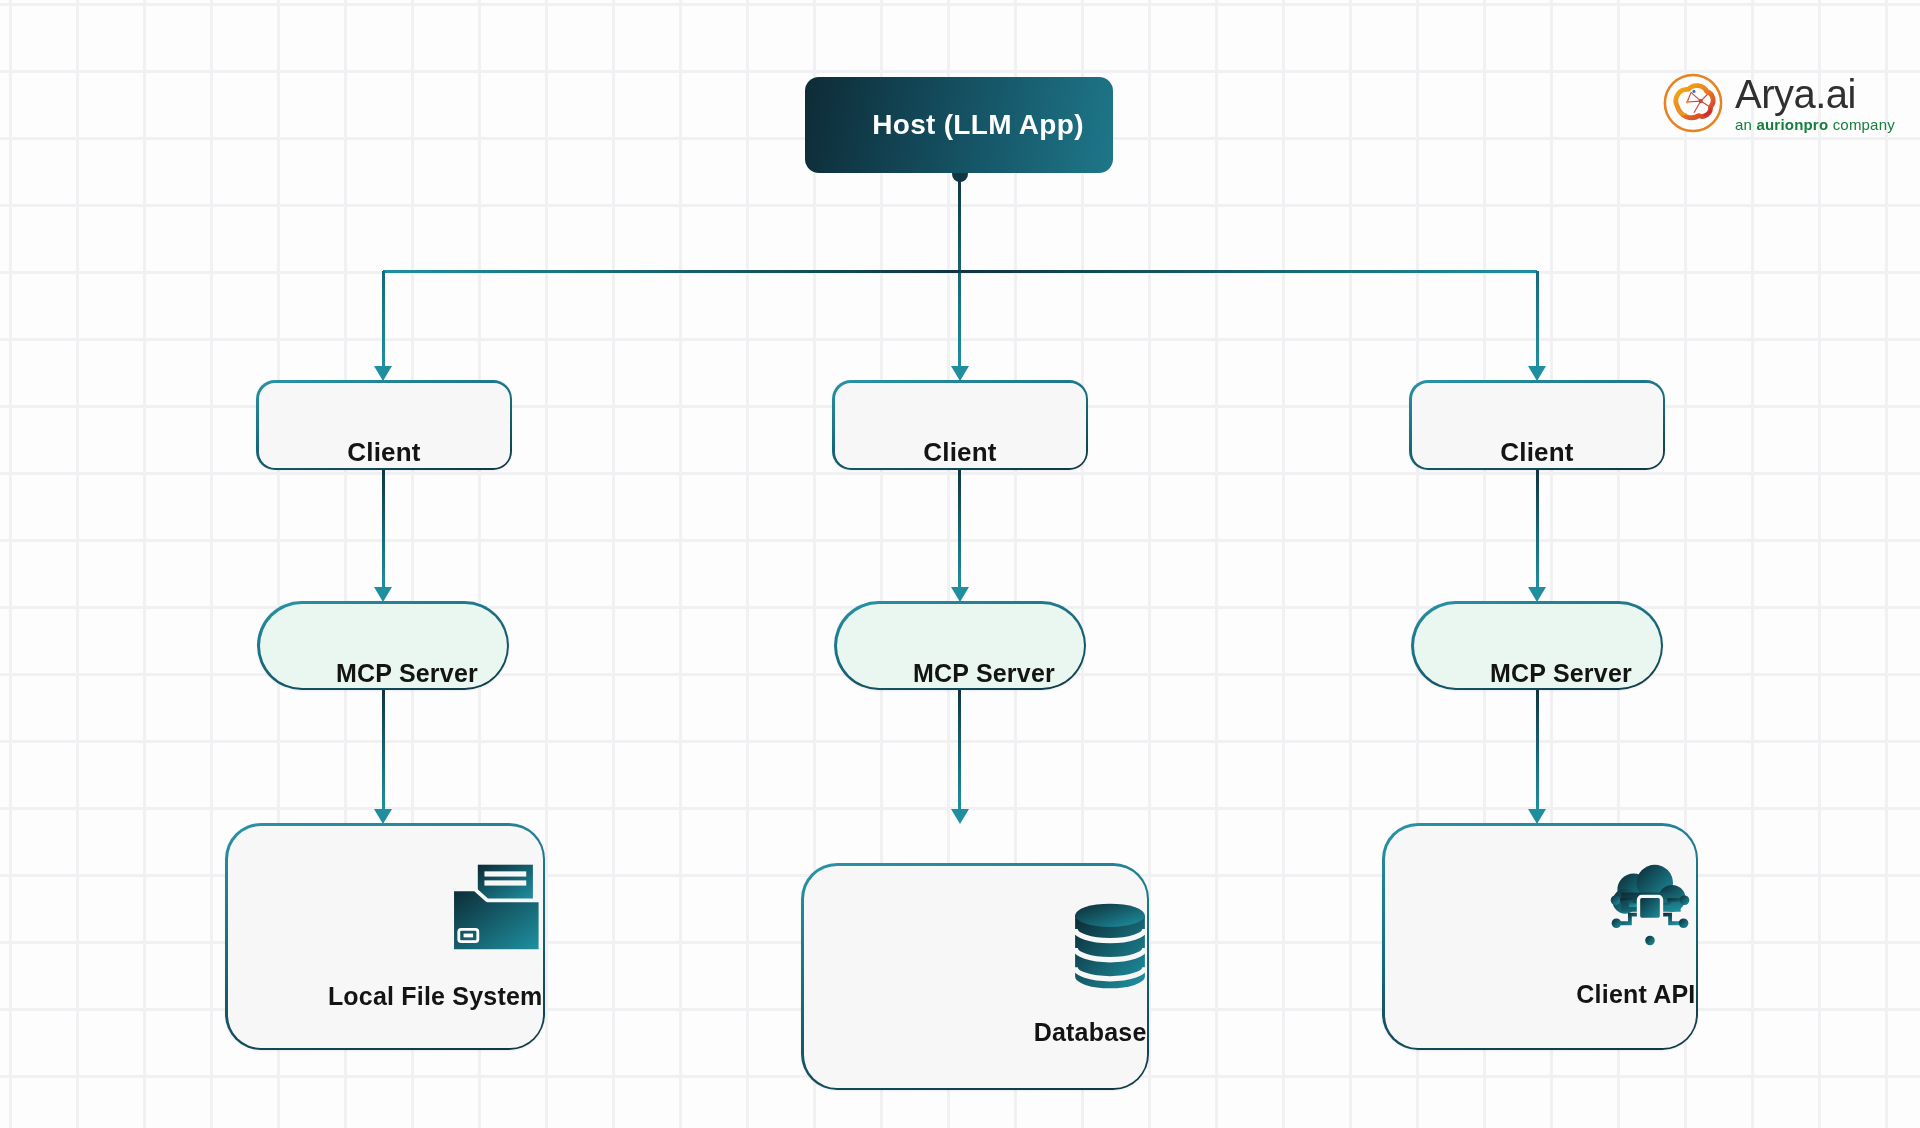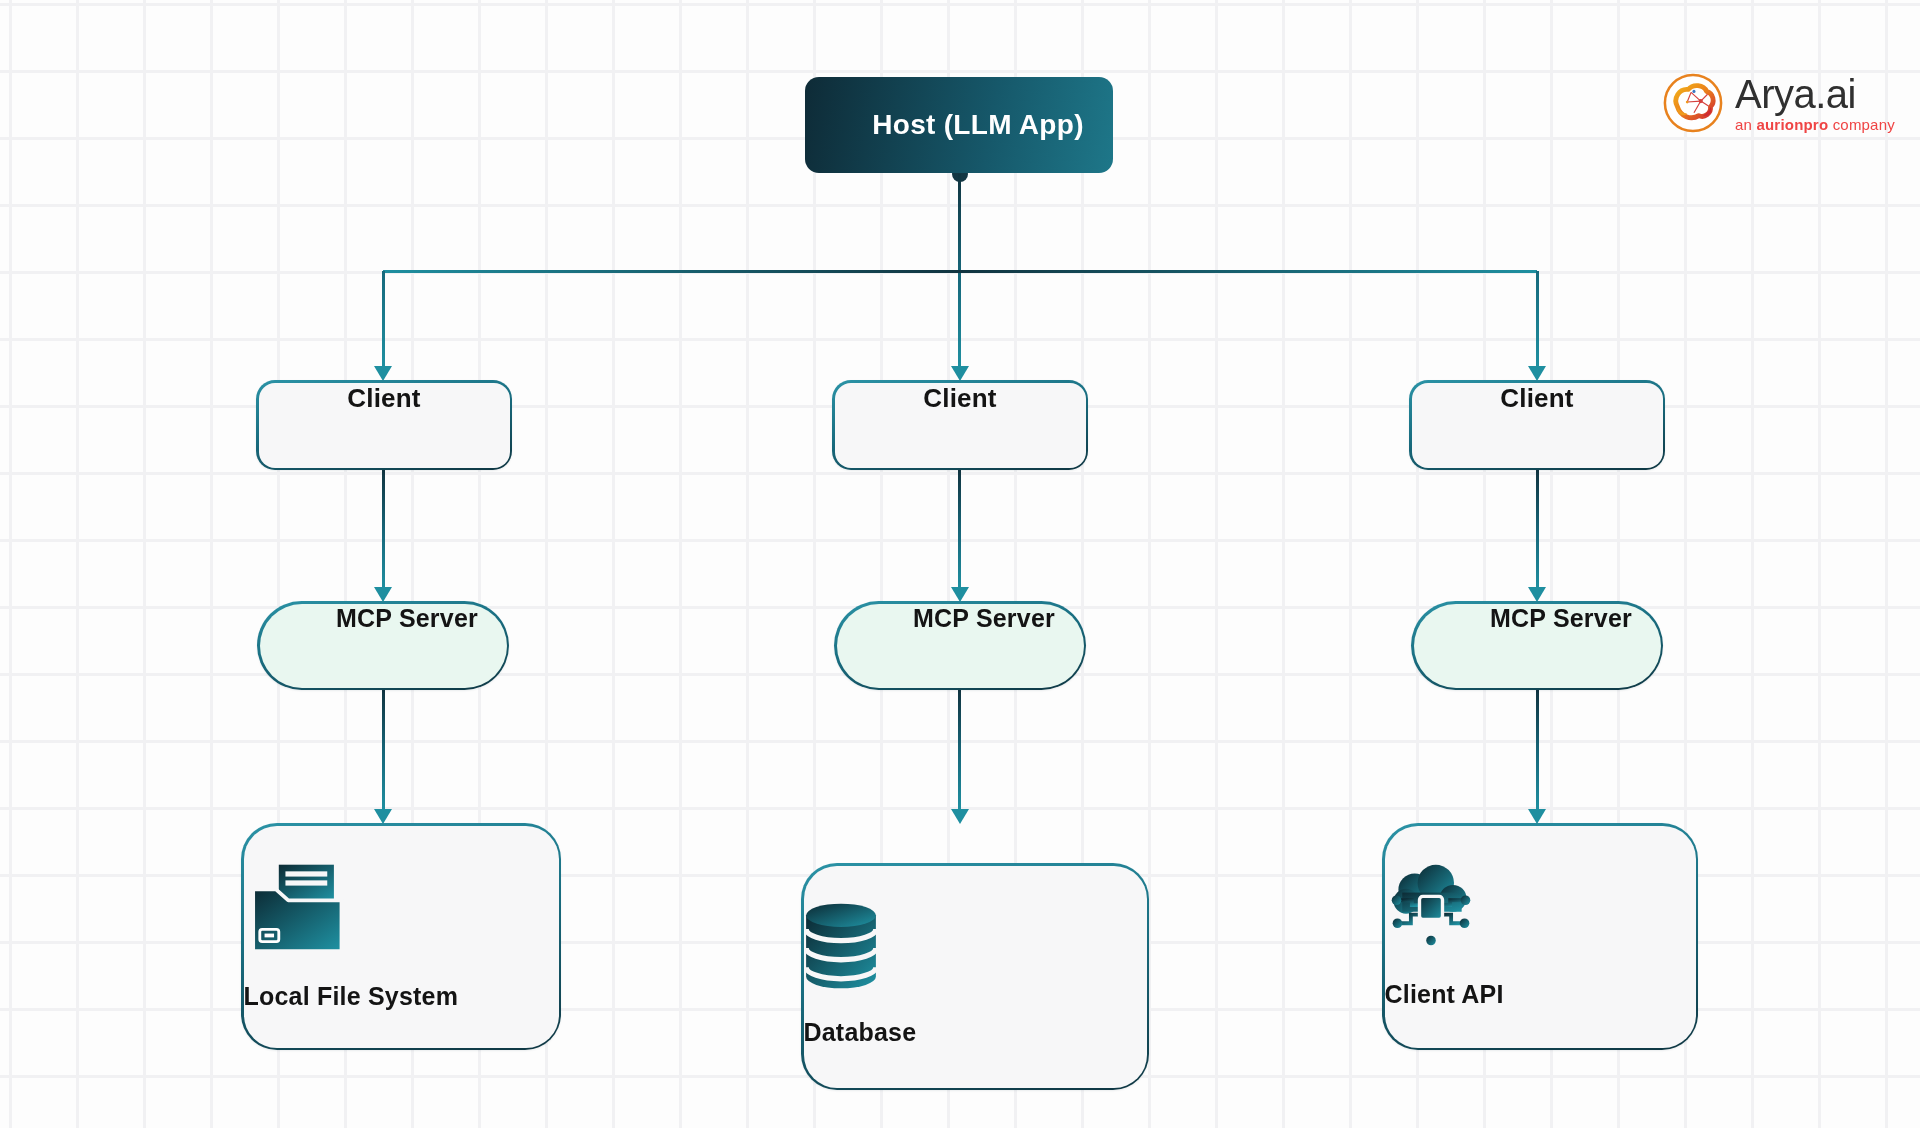--- a/index.html
+++ b/index.html
@@ -20,21 +20,21 @@
   
   .node {
     position:absolute;
     padding:2.5px;
     background:linear-gradient(170deg,#2b93a6 0%, #196d80 45%, #0f3642 100%);
     box-shadow:0 1px 2px rgba(15,52,64,.08);
   }
   .node-inner {
     width:100%; height:100%;
     background:#f7f7f8;
-    display:flex; align-items:flex-start; justify-content:center;
+    display:flex; align-items:flex-end; justify-content:center;
   }
   .node-label {
     font-weight:700; font-size:25px; color:#141414; letter-spacing:.2px;
     text-align:center;
   }
 
   .host {
     left:805px; top:77px; width:308px; height:96px;
     border-radius:14px;
     background:linear-gradient(100deg,#0e2b37 0%, #16586a 60%, #1e7789 100%);
@@ -46,21 +46,21 @@
   .client .node-inner { border-radius:16px; }
   .client-0 { left:256px; } .client-1 { left:832px; } .client-2 { left:1409px; }
   .client .node-label { font-size:26px; }
 
   .server { width:252px; height:89px; top:601px; border-radius:45px; }
   .server .node-inner { border-radius:43px; background:#e9f7f0;padding-left:48px; }
   .server-0 { left:257px; } .server-1 { left:834px; } .server-2 { left:1411px; }
 
   .resource { height:227px; top:823px; border-radius:36px; }
   .resource .node-inner { border-radius:33px; flex-direction:column; gap:28px; padding-bottom:4px; }
-  .resource-0 { left:241px; width:320px; }
+  .resource-0 { left:225px; width:320px; }
   .resource-1 { left:801px; width:348px;margin-top:40px; }
   .resource-2 { left:1382px; width:316px; }
   .resource-icon { display:block; }
 
   
   .line-v { position:absolute; width:3px; }
   .line-h { position:absolute; height:3px; }
   .grad-down { background:linear-gradient(180deg,#113440 0%, #17697c 55%, #1f8fa0 100%); }
   .grad-teal { background:linear-gradient(180deg,#17697c 0%, #1f8fa0 100%); }
   .h-grad { background:linear-gradient(90deg,#1f8fa0 0%, #113440 50%, #1f8fa0 100%); }
@@ -71,21 +71,21 @@
   }
   .out-dot {
     position:absolute; width:16px; height:16px; border-radius:50%;
     background:#143744;
   }
 
   
   .logo { left:1662px; top:72px; display:flex; align-items:center; gap:11px; }
   .logo-text { display:flex; flex-direction:column; }
   .logo-brand { font-size:40px; line-height:42px; font-weight:500; color:#303030; letter-spacing:-.5px; }
-  .logo-tagline { font-size:15px; color:#ef4444; margin-top:1px; letter-spacing:.2px; }
+  .logo-tagline { font-size:15px; color:#15803d; margin-top:1px; letter-spacing:.2px; }
   .logo-tagline b { font-weight:700; }
 </style>
 </head>
 <body>
 
 <div class="out-dot" style="left:952px; top:166px;"></div>
 <div class="line-v grad-down" style="left:958px; top:174px; height:192px;"></div>
 <div class="line-h h-grad" style="left:383px; top:270px; width:1154px;"></div>
 <div class="line-v grad-teal" style="left:382px; top:271px; height:95px;"></div>
 <div class="line-v grad-teal" style="left:1536px; top:271px; height:95px;"></div>

